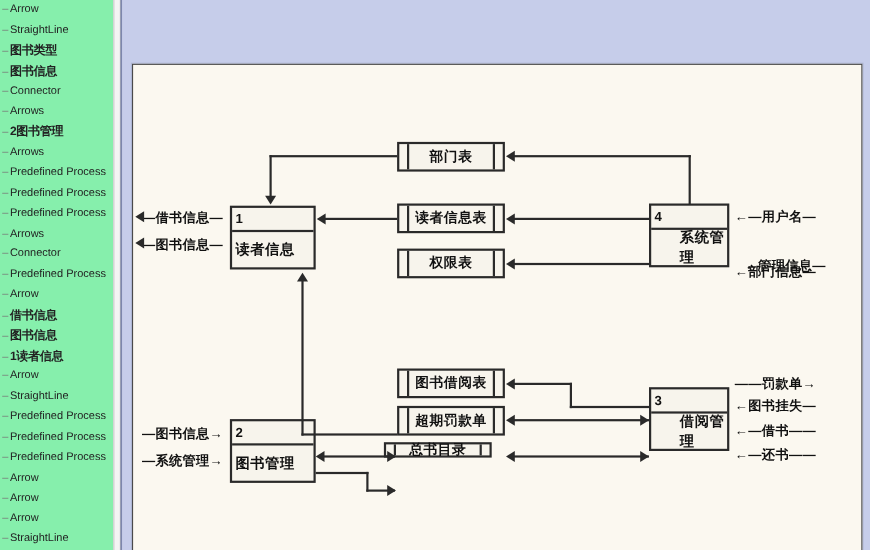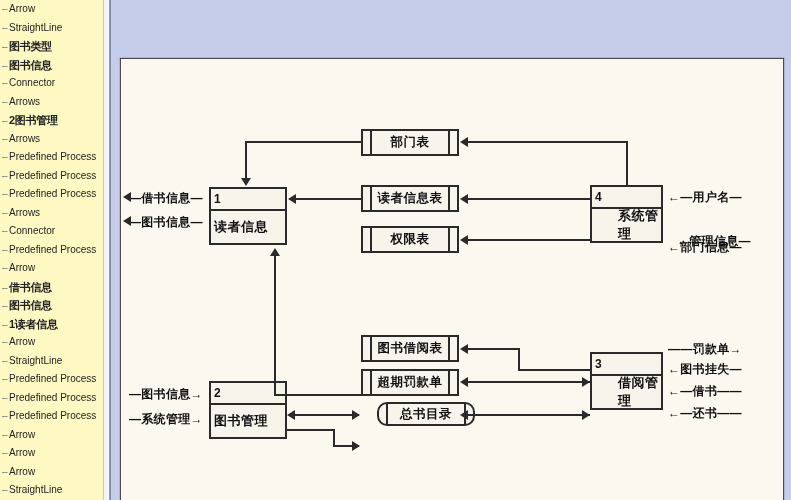--- a/index.html
+++ b/index.html
@@ -14,21 +14,21 @@
     overflow: hidden;
     position: relative;
   }
 
   
   #shape-list {
     position: absolute;
     left: 0; top: 0;
     width: 103px;
     height: 500px;
-    background: #fef9c3;
+    background: #86efac;
     overflow: hidden;
   }
   .shape-row {
     height: 18.5px;
     line-height: 18.5px;
     font-size: 10px;
     color: #222;
     white-space: nowrap;
     padding-left: 2px;
     position: relative;
@@ -226,21 +226,21 @@
       </div>
 
     <div class="store" style="left:240px; top:276px; width:98px; height:27px;">
         <span>图书借阅表</span>
       </div>
 
     <div class="store" style="left:240px; top:310px; width:98px; height:27px;justify-content:center;">
         <span>超期罚款单</span>
       </div>
 
-    <div class="store" style="left:256px; top:343px; width:98px; height:24px;border-radius:10px;">
+    <div class="store" style="left:228px; top:343px; width:98px; height:14px;">
         <span>总书目录</span>
       </div>
 
 
     <div class="hline" style="left:124px; top:82px; width:116px;"></div>
     <div class="vline" style="left:124px; top:82px; height:38px;"></div>
     <div class="arrow down" style="left:120px; top:119px;"></div>
 
     <div class="hline" style="left:174px; top:139px; width:66px;"></div>
     <div class="arrow left" style="left:167px; top:135px;"></div>

